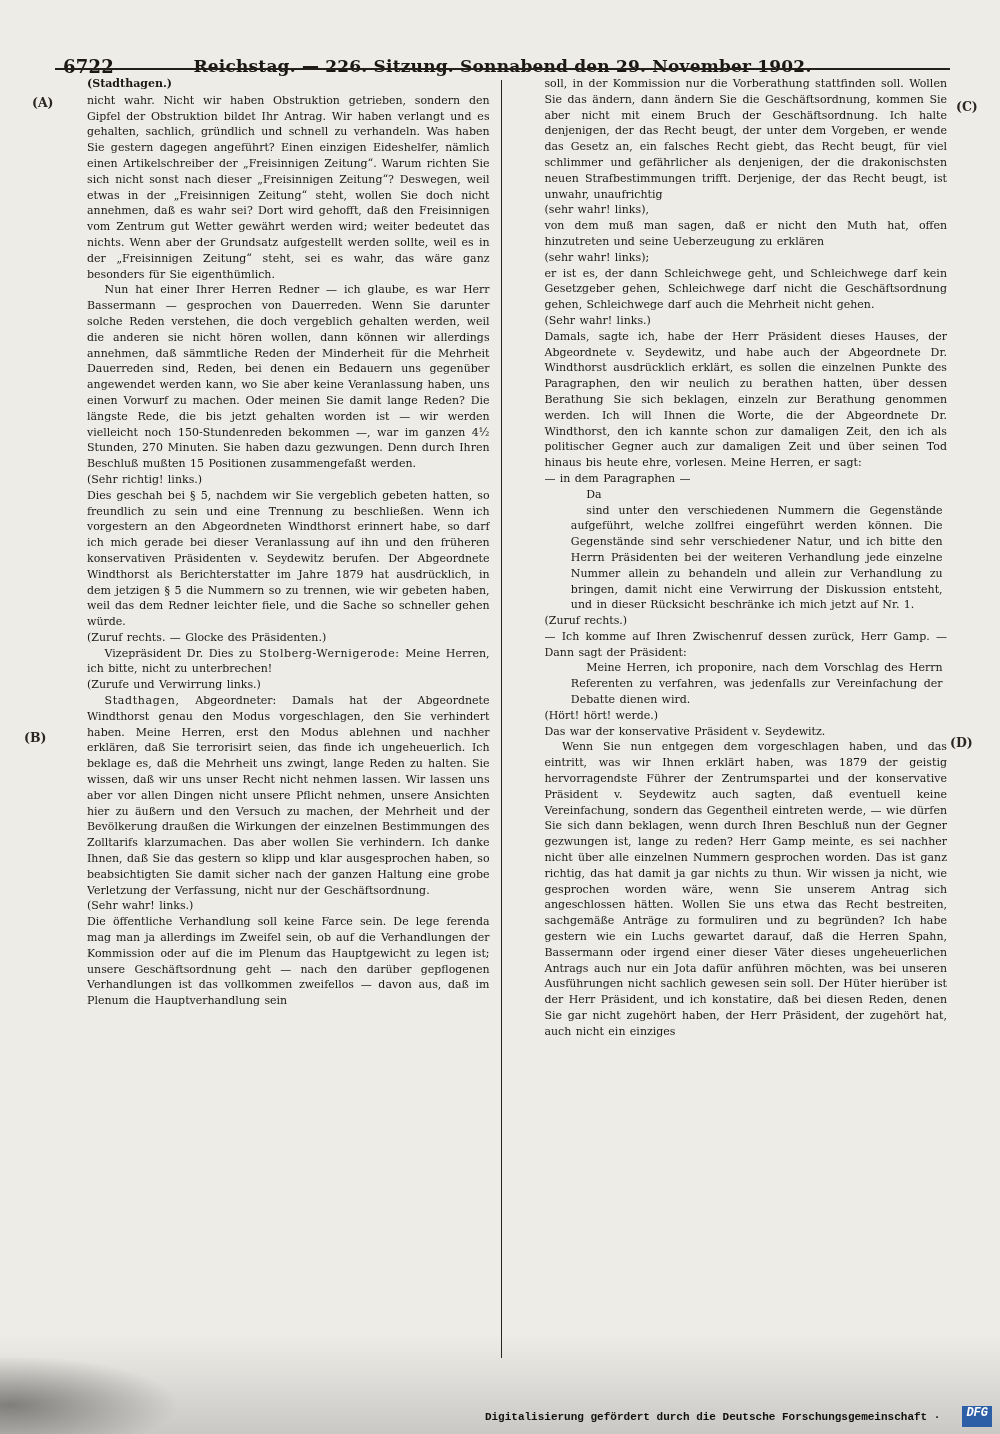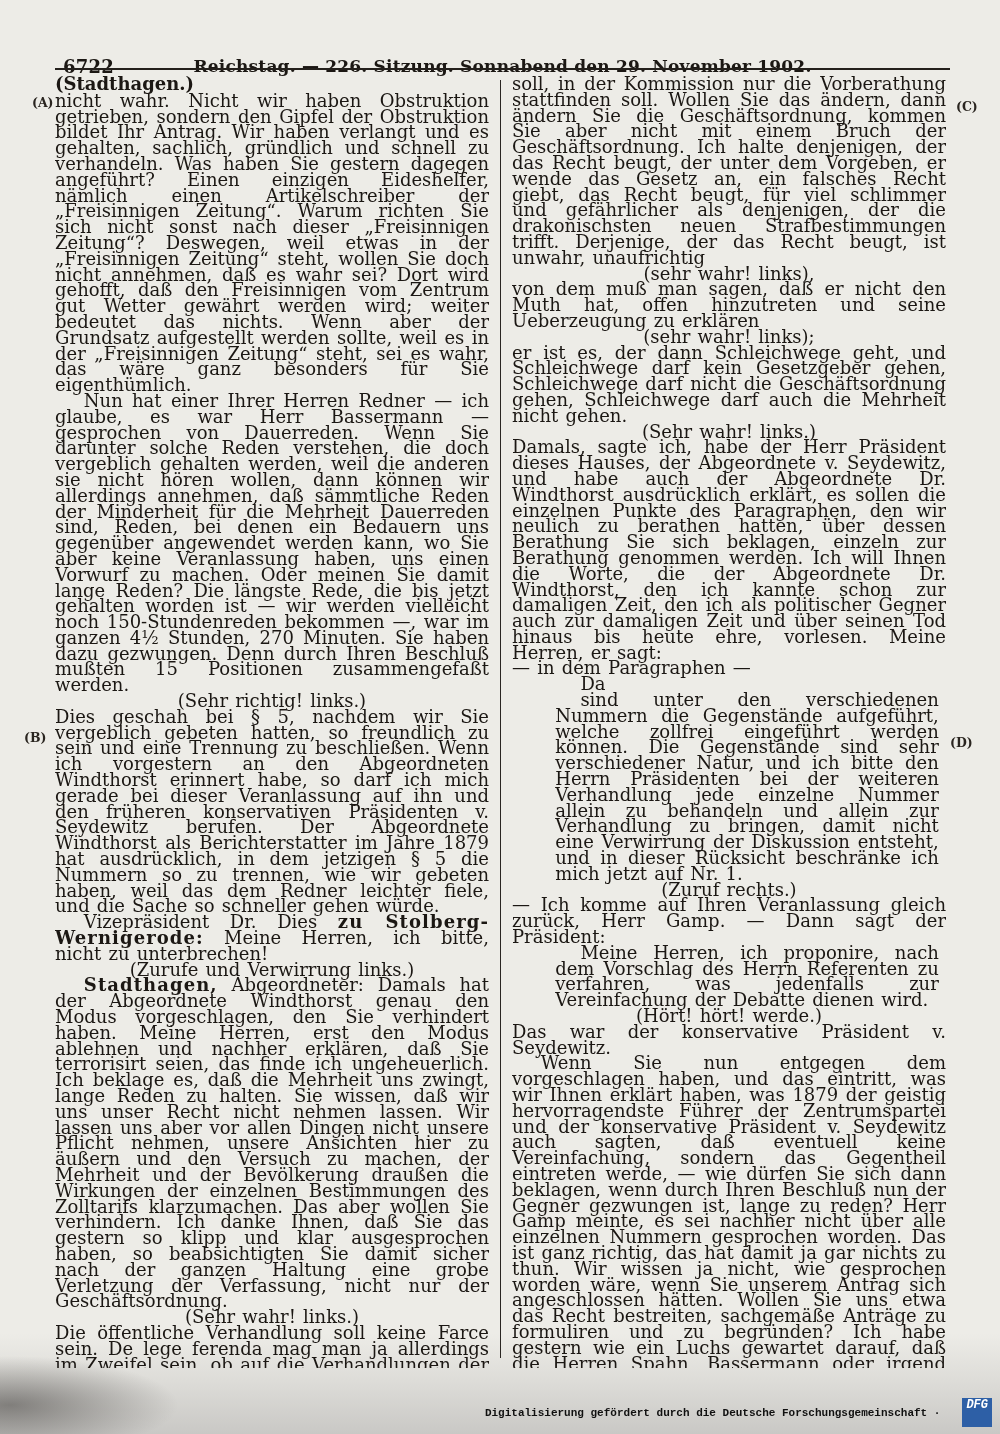--- a/index.html
+++ b/index.html
@@ -20,41 +20,41 @@
     font-weight:bold;font-size:17px;letter-spacing:.2px;
   }
   .pagenum{position:absolute;left:8px;top:0;font-size:18px;}
   .htitle{display:block;text-align:center;}
   .hrule{position:absolute;top:68px;left:55px;right:50px;height:2px;background:#24201c;}
   
   .cols{
     position:absolute;left:55px;top:76px;width:892px;height:1292px;
     display:flex;align-items:stretch;
   }
-  .col{width:434px;overflow:hidden;font-size:18px;line-height:15.8px;}
+  .col{width:434px;overflow:hidden;font-size:11px;line-height:15.8px;margin-left:32px;}
   .divider{width:1px;background:#2a2622;margin:4px 11px 10px 11px;}
   .para{margin:0;text-align:justify;text-indent:1.6em;word-spacing:.08em;}
   .flush{text-indent:0;}
-  .center{text-align:center;text-indent:0;}
+  .center{text-indent:0;}
   .quote{margin-left:2.4em;margin-right:.4em;text-indent:1.4em;}
   .contmark{font-weight:bold;text-indent:0;margin-bottom:1px;}
-  b{font-weight:bold;letter-spacing:.06em;}
+  b{font-weight:normal;letter-spacing:.06em;}
   
   .marker{
     position:absolute;font-size:12.5px;font-weight:bold;color:#2a2520;
     font-family:"DejaVu Serif",serif;
   }
   
   .footer{
     position:absolute;right:8px;bottom:7px;display:flex;align-items:center;gap:22px;
     font-family:Liberation Mono, monospace;font-size:11px;font-weight:bold;color:#101010;
   }
   .dfg{
     background:#2d5fa6;color:#ffffff;font-style:italic;font-weight:bold;
-    font-size:12px;padding:0 4px 14px 4px;line-height:15px;
+    font-size:12px;padding:0 4px 6px 4px;line-height:15px;
   }
 </style>
 </head>
 <body>
 
 <div class="page">
 
   <div class="header">
     <span class="pagenum">6722</span>
     <span class="htitle">Reichstag. — 226. Sitzung. Sonnabend den 29. November 1902.</span>
@@ -66,40 +66,41 @@
   <span class="marker" style="left:956px;top:99px">(C)</span>
   <span class="marker" style="left:950px;top:735px">(D)</span>
 
   <div class="cols">
     <div class="col">
       <p class="para contmark">(Stadthagen.)</p>
     <p class="para flush"><span>nicht wahr. Nicht wir haben Obstruktion getrieben, sondern den Gipfel der Obstruktion bildet Ihr Antrag. Wir haben verlangt und es gehalten, sachlich, gründlich und schnell zu verhandeln. Was haben Sie gestern dagegen angeführt? Einen einzigen Eideshelfer, nämlich einen Artikelschreiber der „Freisinnigen Zeitung“. Warum richten Sie sich nicht sonst nach dieser „Freisinnigen Zeitung“? Deswegen, weil etwas in der „Freisinnigen Zeitung“ steht, wollen Sie doch nicht annehmen, daß es wahr sei? Dort wird gehofft, daß den Freisinnigen vom Zentrum gut Wetter gewährt werden wird; weiter bedeutet das nichts. Wenn aber der Grundsatz aufgestellt werden sollte, weil es in der „Freisinnigen Zeitung“ steht, sei es wahr, das wäre ganz besonders für Sie eigenthümlich.</span></p>
         <p class="para indent"><span>Nun hat einer Ihrer Herren Redner — ich glaube, es war Herr Bassermann — gesprochen von Dauerreden. Wenn Sie darunter solche Reden verstehen, die doch vergeblich gehalten werden, weil die anderen sie nicht hören wollen, dann können wir allerdings annehmen, daß sämmtliche Reden der Minderheit für die Mehrheit Dauerreden sind, Reden, bei denen ein Bedauern uns gegenüber angewendet werden kann, wo Sie aber keine Veranlassung haben, uns einen Vorwurf zu machen. Oder meinen Sie damit lange Reden? Die längste Rede, die bis jetzt gehalten worden ist — wir werden vielleicht noch 150-Stundenreden bekommen —, war im ganzen 4½ Stunden, 270 Minuten. Sie haben dazu gezwungen. Denn durch Ihren Beschluß mußten 15 Positionen zusammengefaßt werden.</span></p>
         <p class="para center"><span>(Sehr richtig! links.)</span></p>
         <p class="para flush"><span>Dies geschah bei § 5, nachdem wir Sie vergeblich gebeten hatten, so freundlich zu sein und eine Trennung zu beschließen. Wenn ich vorgestern an den Abgeordneten Windthorst erinnert habe, so darf ich mich gerade bei dieser Veranlassung auf ihn und den früheren konservativen Präsidenten v. Seydewitz berufen. Der Abgeordnete Windthorst als Berichterstatter im Jahre 1879 hat ausdrücklich, in dem jetzigen § 5 die Nummern so zu trennen, wie wir gebeten haben, weil das dem Redner leichter fiele, und die Sache so schneller gehen würde.</span></p>
+        <p class="para center"><span>(Zuruf rechts. — Glocke des Präsidenten.)</span></p>
         <p class="para indent"><span>Vizepräsident Dr. Dies </span><b>zu Stolberg-Wernigerode:</b><span> Meine Herren, ich bitte, nicht zu unterbrechen!</span></p>
         <p class="para center"><span>(Zurufe und Verwirrung links.)</span></p>
         <p class="para indent"><span></span><b>Stadthagen,</b><span> Abgeordneter: Damals hat der Abgeordnete Windthorst genau den Modus vorgeschlagen, den Sie verhindert haben. Meine Herren, erst den Modus ablehnen und nachher erklären, daß Sie terrorisirt seien, das finde ich ungeheuerlich. Ich beklage es, daß die Mehrheit uns zwingt, lange Reden zu halten. Sie wissen, daß wir uns unser Recht nicht nehmen lassen. Wir lassen uns aber vor allen Dingen nicht unsere Pflicht nehmen, unsere Ansichten hier zu äußern und den Versuch zu machen, der Mehrheit und der Bevölkerung draußen die Wirkungen der einzelnen Bestimmungen des Zolltarifs klarzumachen. Das aber wollen Sie verhindern. Ich danke Ihnen, daß Sie das gestern so klipp und klar ausgesprochen haben, so beabsichtigten Sie damit sicher nach der ganzen Haltung eine grobe Verletzung der Verfassung, nicht nur der Geschäftsordnung.</span></p>
         <p class="para center"><span>(Sehr wahr! links.)</span></p>
         <p class="para flush"><span>Die öffentliche Verhandlung soll keine Farce sein. De lege ferenda mag man ja allerdings im Zweifel sein, ob auf die Verhandlungen der Kommission oder auf die im Plenum das Hauptgewicht zu legen ist; unsere Geschäftsordnung geht — nach den darüber gepflogenen Verhandlungen ist das vollkommen zweifellos — davon aus, daß im Plenum die Hauptverhandlung sein</span></p>
       </div>
     <div class="divider"></div>
     <div class="col">
         <p class="para flush"><span>soll, in der Kommission nur die Vorberathung stattfinden soll. Wollen Sie das ändern, dann ändern Sie die Geschäftsordnung, kommen Sie aber nicht mit einem Bruch der Geschäftsordnung. Ich halte denjenigen, der das Recht beugt, der unter dem Vorgeben, er wende das Gesetz an, ein falsches Recht giebt, das Recht beugt, für viel schlimmer und gefährlicher als denjenigen, der die drakonischsten neuen Strafbestimmungen trifft. Derjenige, der das Recht beugt, ist unwahr, unaufrichtig</span></p>
         <p class="para center"><span>(sehr wahr! links),</span></p>
         <p class="para flush"><span>von dem muß man sagen, daß er nicht den Muth hat, offen hinzutreten und seine Ueberzeugung zu erklären</span></p>
         <p class="para center"><span>(sehr wahr! links);</span></p>
         <p class="para flush"><span>er ist es, der dann Schleichwege geht, und Schleichwege darf kein Gesetzgeber gehen, Schleichwege darf nicht die Geschäftsordnung gehen, Schleichwege darf auch die Mehrheit nicht gehen.</span></p>
         <p class="para center"><span>(Sehr wahr! links.)</span></p>
         <p class="para flush"><span>Damals, sagte ich, habe der Herr Präsident dieses Hauses, der Abgeordnete v. Seydewitz, und habe auch der Abgeordnete Dr. Windthorst ausdrücklich erklärt, es sollen die einzelnen Punkte des Paragraphen, den wir neulich zu berathen hatten, über dessen Berathung Sie sich beklagen, einzeln zur Berathung genommen werden. Ich will Ihnen die Worte, die der Abgeordnete Dr. Windthorst, den ich kannte schon zur damaligen Zeit, den ich als politischer Gegner auch zur damaligen Zeit und über seinen Tod hinaus bis heute ehre, vorlesen. Meine Herren, er sagt:</span></p>
         <p class="para flush"><span>— in dem Paragraphen —</span></p>
         <p class="para quote"><span>Da</span></p>
         <p class="para quote"><span>sind unter den verschiedenen Nummern die Gegenstände aufgeführt, welche zollfrei eingeführt werden können. Die Gegenstände sind sehr verschiedener Natur, und ich bitte den Herrn Präsidenten bei der weiteren Verhandlung jede einzelne Nummer allein zu behandeln und allein zur Verhandlung zu bringen, damit nicht eine Verwirrung der Diskussion entsteht, und in dieser Rücksicht beschränke ich mich jetzt auf Nr. 1.</span></p>
         <p class="para center"><span>(Zuruf rechts.)</span></p>
-        <p class="para flush"><span>— Ich komme auf Ihren Veranlassung gleich zurück, Herr Gamp. — Dann sagt der Präsident:</span></p>
+        <p class="para flush"><span>— Ich komme auf Ihren Zwischenruf dessen zurück, Herr Gamp. — Dann sagt der Präsident:</span></p>
         <p class="para quote"><span>Meine Herren, ich proponire, nach dem Vorschlag des Herrn Referenten zu verfahren, was jedenfalls zur Vereinfachung der Debatte dienen wird.</span></p>
         <p class="para center"><span>(Hört! hört! werde.)</span></p>
         <p class="para flush"><span>Das war der konservative Präsident v. Seydewitz.</span></p>
         <p class="para indent"><span>Wenn Sie nun entgegen dem vorgeschlagen haben, und das eintritt, was wir Ihnen erklärt haben, was 1879 der geistig hervorragendste Führer der Zentrumspartei und der konservative Präsident v. Seydewitz auch sagten, daß eventuell keine Vereinfachung, sondern das Gegentheil eintreten werde, — wie dürfen Sie sich dann beklagen, wenn durch Ihren Beschluß nun der Gegner gezwungen ist, lange zu reden? Herr Gamp meinte, es sei nachher nicht über alle einzelnen Nummern gesprochen worden. Das ist ganz richtig, das hat damit ja gar nichts zu thun. Wir wissen ja nicht, wie gesprochen worden wäre, wenn Sie unserem Antrag sich angeschlossen hätten. Wollen Sie uns etwa das Recht bestreiten, sachgemäße Anträge zu formuliren und zu begründen? Ich habe gestern wie ein Luchs gewartet darauf, daß die Herren Spahn, Bassermann oder irgend einer dieser Väter dieses ungeheuerlichen Antrags auch nur ein Jota dafür anführen möchten, was bei unseren Ausführungen nicht sachlich gewesen sein soll. Der Hüter hierüber ist der Herr Präsident, und ich konstatire, daß bei diesen Reden, denen Sie gar nicht zugehört haben, der Herr Präsident, der zugehört hat, auch nicht ein einziges</span></p>
       </div>
   </div>
 
   <div class="footer">
     <span class="credit">Digitalisierung gefördert durch die Deutsche Forschungsgemeinschaft ·</span>
     <span class="dfg">DFG</span>

